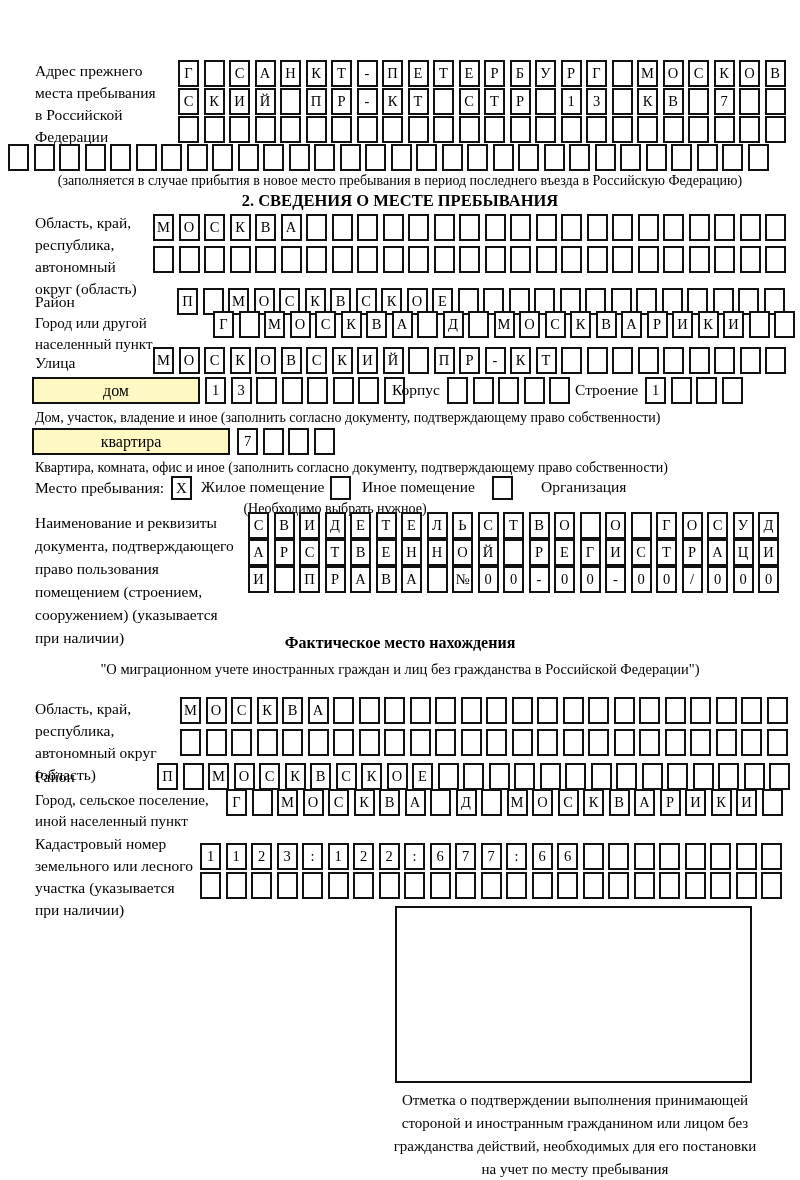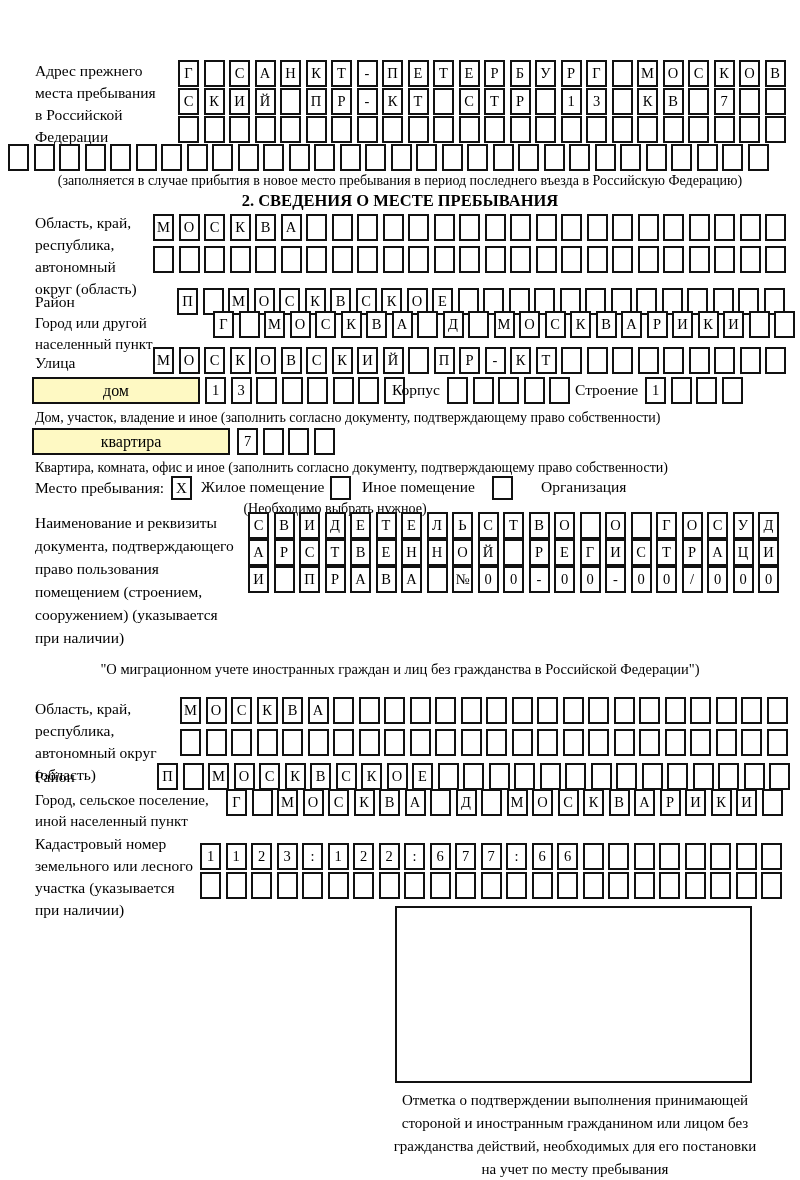--- a/index.html
+++ b/index.html
@@ -414,20 +414,21 @@
       <span class="cell">0</span>
       <span class="cell">-</span>
       <span class="cell">0</span>
       <span class="cell">0</span>
       <span class="cell">/</span>
       <span class="cell">0</span>
       <span class="cell">0</span>
       <span class="cell">0</span>
     </div>
 
+  <div class="abs title center" style="top:634px;font-size:16px;">Фактическое место нахождения</div>
   <div class="abs caption center notelines" style="top:660px;font-size:14.5px;">
       <div>"О миграционном учете иностранных граждан и лиц без гражданства в Российской Федерации")</div>
     </div>
 
   <div class="abs label" style="left:35px;top:698px;">
       <div>Область, край,</div>
       <div>республика,</div>
       <div>автономный округ</div>
       <div>(область)</div>
     </div>

